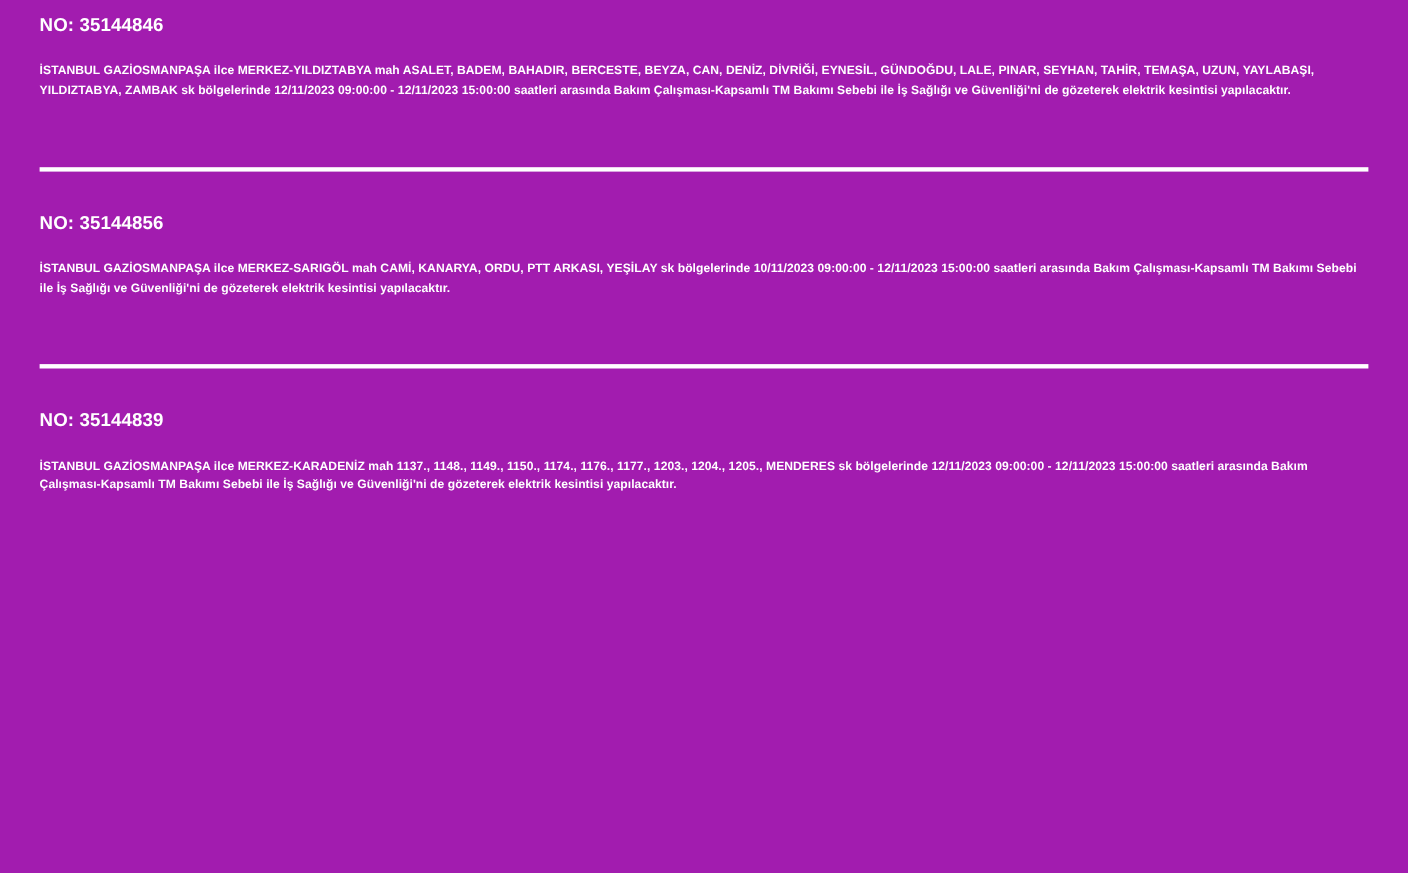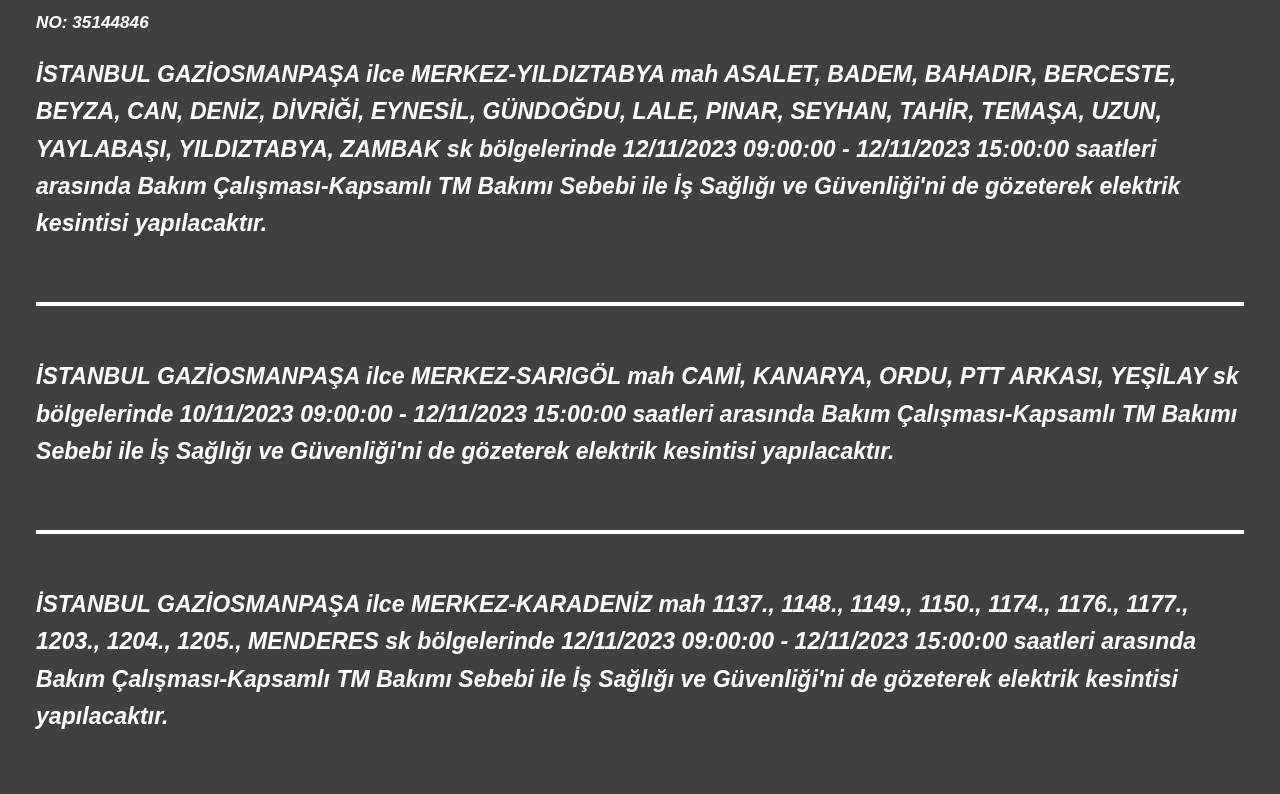--- a/index.html
+++ b/index.html
@@ -12,36 +12,35 @@
     background: #153d57;
     font-family: "Liberation Sans", sans-serif;
     color: #ffffff;
     overflow: hidden;
   }
   .page {
     width: 1280px;
     height: 794px;
     box-sizing: border-box;
     padding: 0 36px;
-    background: #404040;
-    font-style: italic;
+    background: #a21caf;
   }
   .notice {
     padding-top: 4px;
   }
   .notice-no {
     font-size: 17px;
     font-weight: bold;
     letter-spacing: 0.1px;
     line-height: 1.3;
     margin: 0;
     padding-top: 6px;
   }
   .notice-body {
-    font-size: 23px;
+    font-size: 11px;
     font-weight: bold;
     line-height: 1.62;
     margin: 0;
     padding-top: 22px;
     letter-spacing: 0.05px;
   }
   .divider {
     height: 4px;
     background: #ffffff;
     margin: 0;
@@ -59,24 +58,26 @@
   <div class="notice">
     <p class="notice-no">NO: 35144846</p>
     <p class="notice-body">İSTANBUL GAZİOSMANPAŞA ilce MERKEZ-YILDIZTABYA mah ASALET, BADEM, BAHADIR, BERCESTE, BEYZA, CAN, DENİZ, DİVRİĞİ, EYNESİL, GÜNDOĞDU, LALE, PINAR, SEYHAN, TAHİR, TEMAŞA, UZUN, YAYLABAŞI, YILDIZTABYA, ZAMBAK sk bölgelerinde 12/11/2023 09:00:00 - 12/11/2023 15:00:00 saatleri arasında Bakım Çalışması-Kapsamlı TM Bakımı Sebebi ile İş Sağlığı ve Güvenliği'ni de gözeterek elektrik kesintisi yapılacaktır.</p>
   </div>
 
   <div class="spacer-before-divider"></div>
   <hr class="divider">
   <div class="spacer-after-divider"></div>
 
   <div class="notice">
+    <p class="notice-no">NO: 35144856</p>
     <p class="notice-body">İSTANBUL GAZİOSMANPAŞA ilce MERKEZ-SARIGÖL mah CAMİ, KANARYA, ORDU, PTT ARKASI, YEŞİLAY sk bölgelerinde 10/11/2023 09:00:00 - 12/11/2023 15:00:00 saatleri arasında Bakım Çalışması-Kapsamlı TM Bakımı Sebebi ile İş Sağlığı ve Güvenliği'ni de gözeterek elektrik kesintisi yapılacaktır.</p>
   </div>
 
   <div class="spacer-before-divider"></div>
   <hr class="divider">
   <div class="spacer-after-divider"></div>
 
   <div class="notice">
+    <p class="notice-no">NO: 35144839</p>
     <p class="notice-body">İSTANBUL GAZİOSMANPAŞA ilce MERKEZ-KARADENİZ mah 1137., 1148., 1149., 1150., 1174., 1176., 1177., 1203., 1204., 1205., MENDERES sk bölgelerinde 12/11/2023 09:00:00 - 12/11/2023 15:00:00 saatleri arasında Bakım Çalışması-Kapsamlı TM Bakımı Sebebi ile İş Sağlığı ve Güvenliği'ni de gözeterek elektrik kesintisi yapılacaktır.</p>
   </div>
 
 </div>
 
 </body></html>

